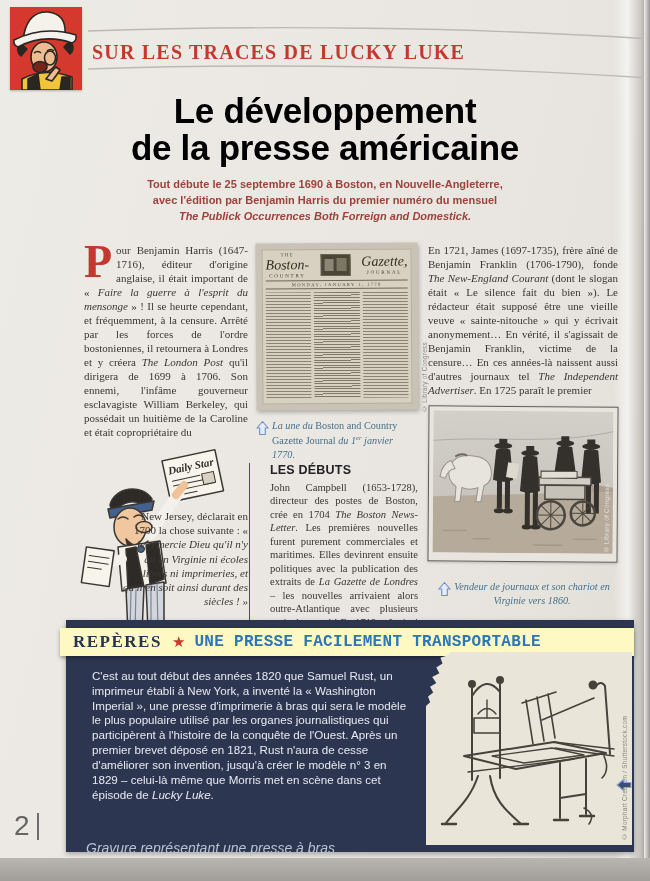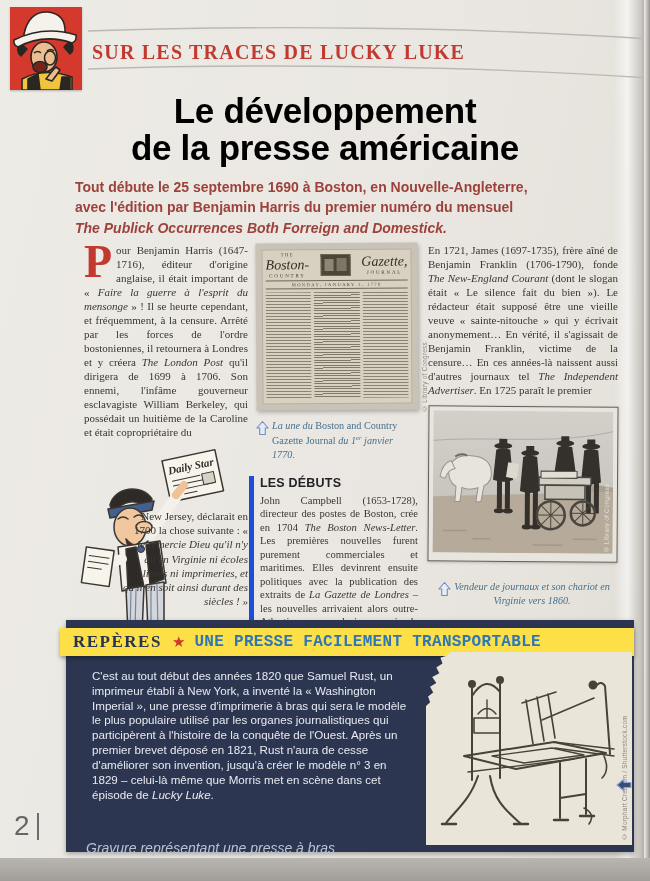--- a/index.html
+++ b/index.html
@@ -16,23 +16,23 @@
   
   #logo{position:absolute;left:10px;top:7px;width:72px;height:83px;background:#d5382d;box-shadow:0 1px 2px rgba(0,0,0,.25);}
   #logo svg{position:absolute;left:0;top:0;}
   #header-lines{position:absolute;left:0;top:0;pointer-events:none;}
   #kicker{position:absolute;left:92px;top:40px;font-family:"Liberation Serif",serif;font-weight:700;
           font-size:20px;color:#c23a2f;letter-spacing:1.2px;transform:scaleY(1.08);}
   
   #title{position:absolute;left:40px;top:92px;width:570px;text-align:center;
          font-family:"Liberation Sans",sans-serif;font-weight:700;color:#000000;
          font-size:35px;line-height:1.06;letter-spacing:-.3px;}
-  #intro{position:absolute;left:75px;top:177px;width:500px;
+  #intro{position:absolute;left:75px;top:177px;width:500px;text-align:center;
          font-family:"Liberation Sans",sans-serif;font-weight:700;color:#9c423b;
-         font-size:14px;line-height:1.45;}
+         font-size:11px;line-height:1.45;}
   #intro .it{font-style:italic;}
   
   .col{position:absolute;top:243px;color:#3a3633;}
   #col1{left:84px;width:164px;}
   #col2{left:256px;width:162px;}
   #col3{left:428px;width:190px;}
   .body-p{font-size:11px;line-height:14px;text-align:justify;}
   .rich .it{font-style:italic;}
   .sup{vertical-align:super;font-size:65%;}
   #dropcap{float:left;font-size:46px;line-height:36px;font-weight:700;color:#c23a2f;
@@ -58,36 +58,36 @@
   .news-col{flex:1;height:106px;background:repeating-linear-gradient(180deg,#6f6858 0px,#6f6858 1px,rgba(0,0,0,0) 1px,rgba(0,0,0,0) 3px);opacity:.75;}
   .news-col.v2{background:repeating-linear-gradient(180deg,#625b4c 0px,#625b4c 1px,rgba(0,0,0,0) 1px,rgba(0,0,0,0) 2.6px);}
   
   .caption{font-size:10.2px;line-height:1.4;color:#44708c;position:relative;}
   .caption .it{}
   #cap-news{margin-top:9px;padding-left:16px;width:134px;}
   #cap-news svg{position:absolute;left:0;top:1px;}
   #cap-photo{margin-top:18px;padding-left:16px;width:160px;margin-left:8px;text-align:center;}
   #cap-photo svg{position:absolute;left:2px;top:1px;}
   
-  #les-debuts{margin-top:13px;border-left:5px solid #1d4ed8;padding-left:6px;margin-left:-7px;}
+  #les-debuts{border-left:1px solid #1d4ed8;padding-left:20px;margin-left:-7px;}
   #les-debuts h3{margin:0 0 4px 0;font-family:"Liberation Sans",sans-serif;font-size:12.5px;
                  letter-spacing:.2px;color:#232327;}
   #les-debuts .body-p{font-size:10.6px;line-height:13.5px;}
   
   #photo-block{position:relative;margin-top:9px;width:180px;background:#e8e5df;border:1px solid #5f5c56;
                padding:4px;transform:rotate(.4deg);box-shadow:0 1px 3px rgba(0,0,0,.2);}
   .vcred{writing-mode:vertical-rl;transform:rotate(180deg);font-family:"Liberation Sans",sans-serif;
          font-size:6.3px;letter-spacing:.3px;color:#8b8781;}
   #cred-news{position:absolute;left:421px;top:272px;height:140px;}
   #cred-photo{position:absolute;right:7px;bottom:8px;color:rgba(238,236,230,.85);}
   #cred-press{position:absolute;left:621px;top:700px;height:140px;color:#8a867e;}
   
   #navy{position:absolute;left:66px;top:620px;width:568px;height:232px;background:#2c3651;
         box-shadow:0 2px 5px rgba(0,0,0,.3);}
-  #banner{position:absolute;left:60px;top:628px;width:574px;height:28px;background:#fde047;
+  #banner{position:absolute;left:60px;top:628px;width:574px;height:28px;background:#fef9c3;
           box-shadow:0 2px 4px rgba(0,0,0,.35);display:flex;align-items:center;padding-left:13px;box-sizing:border-box;}
   #banner .rep{font-family:"Liberation Serif",serif;font-weight:700;font-size:17px;color:#273450;letter-spacing:1.5px;}
   #banner .star{color:#cc382c;font-size:15px;margin:0 9px 0 10px;}
   #banner .btitle{font-family:Liberation Mono, monospace;font-weight:700;font-size:16px;color:#2d77b7;letter-spacing:.3px;}
   #box-text{position:absolute;left:92px;top:669px;width:322px;color:#e8eaf0;
             font-family:"Liberation Sans",sans-serif;font-size:11.6px;line-height:1.28;}
   #box-text .it{font-style:italic;}
   #box-cap{position:absolute;left:86px;top:801px;width:330px;text-align:left;color:#bac2d2;
            font-family:"Liberation Sans",sans-serif;font-size:14px;line-height:1.35;margin-top:38px;}
   #box-cap .it{font-style:italic;}

